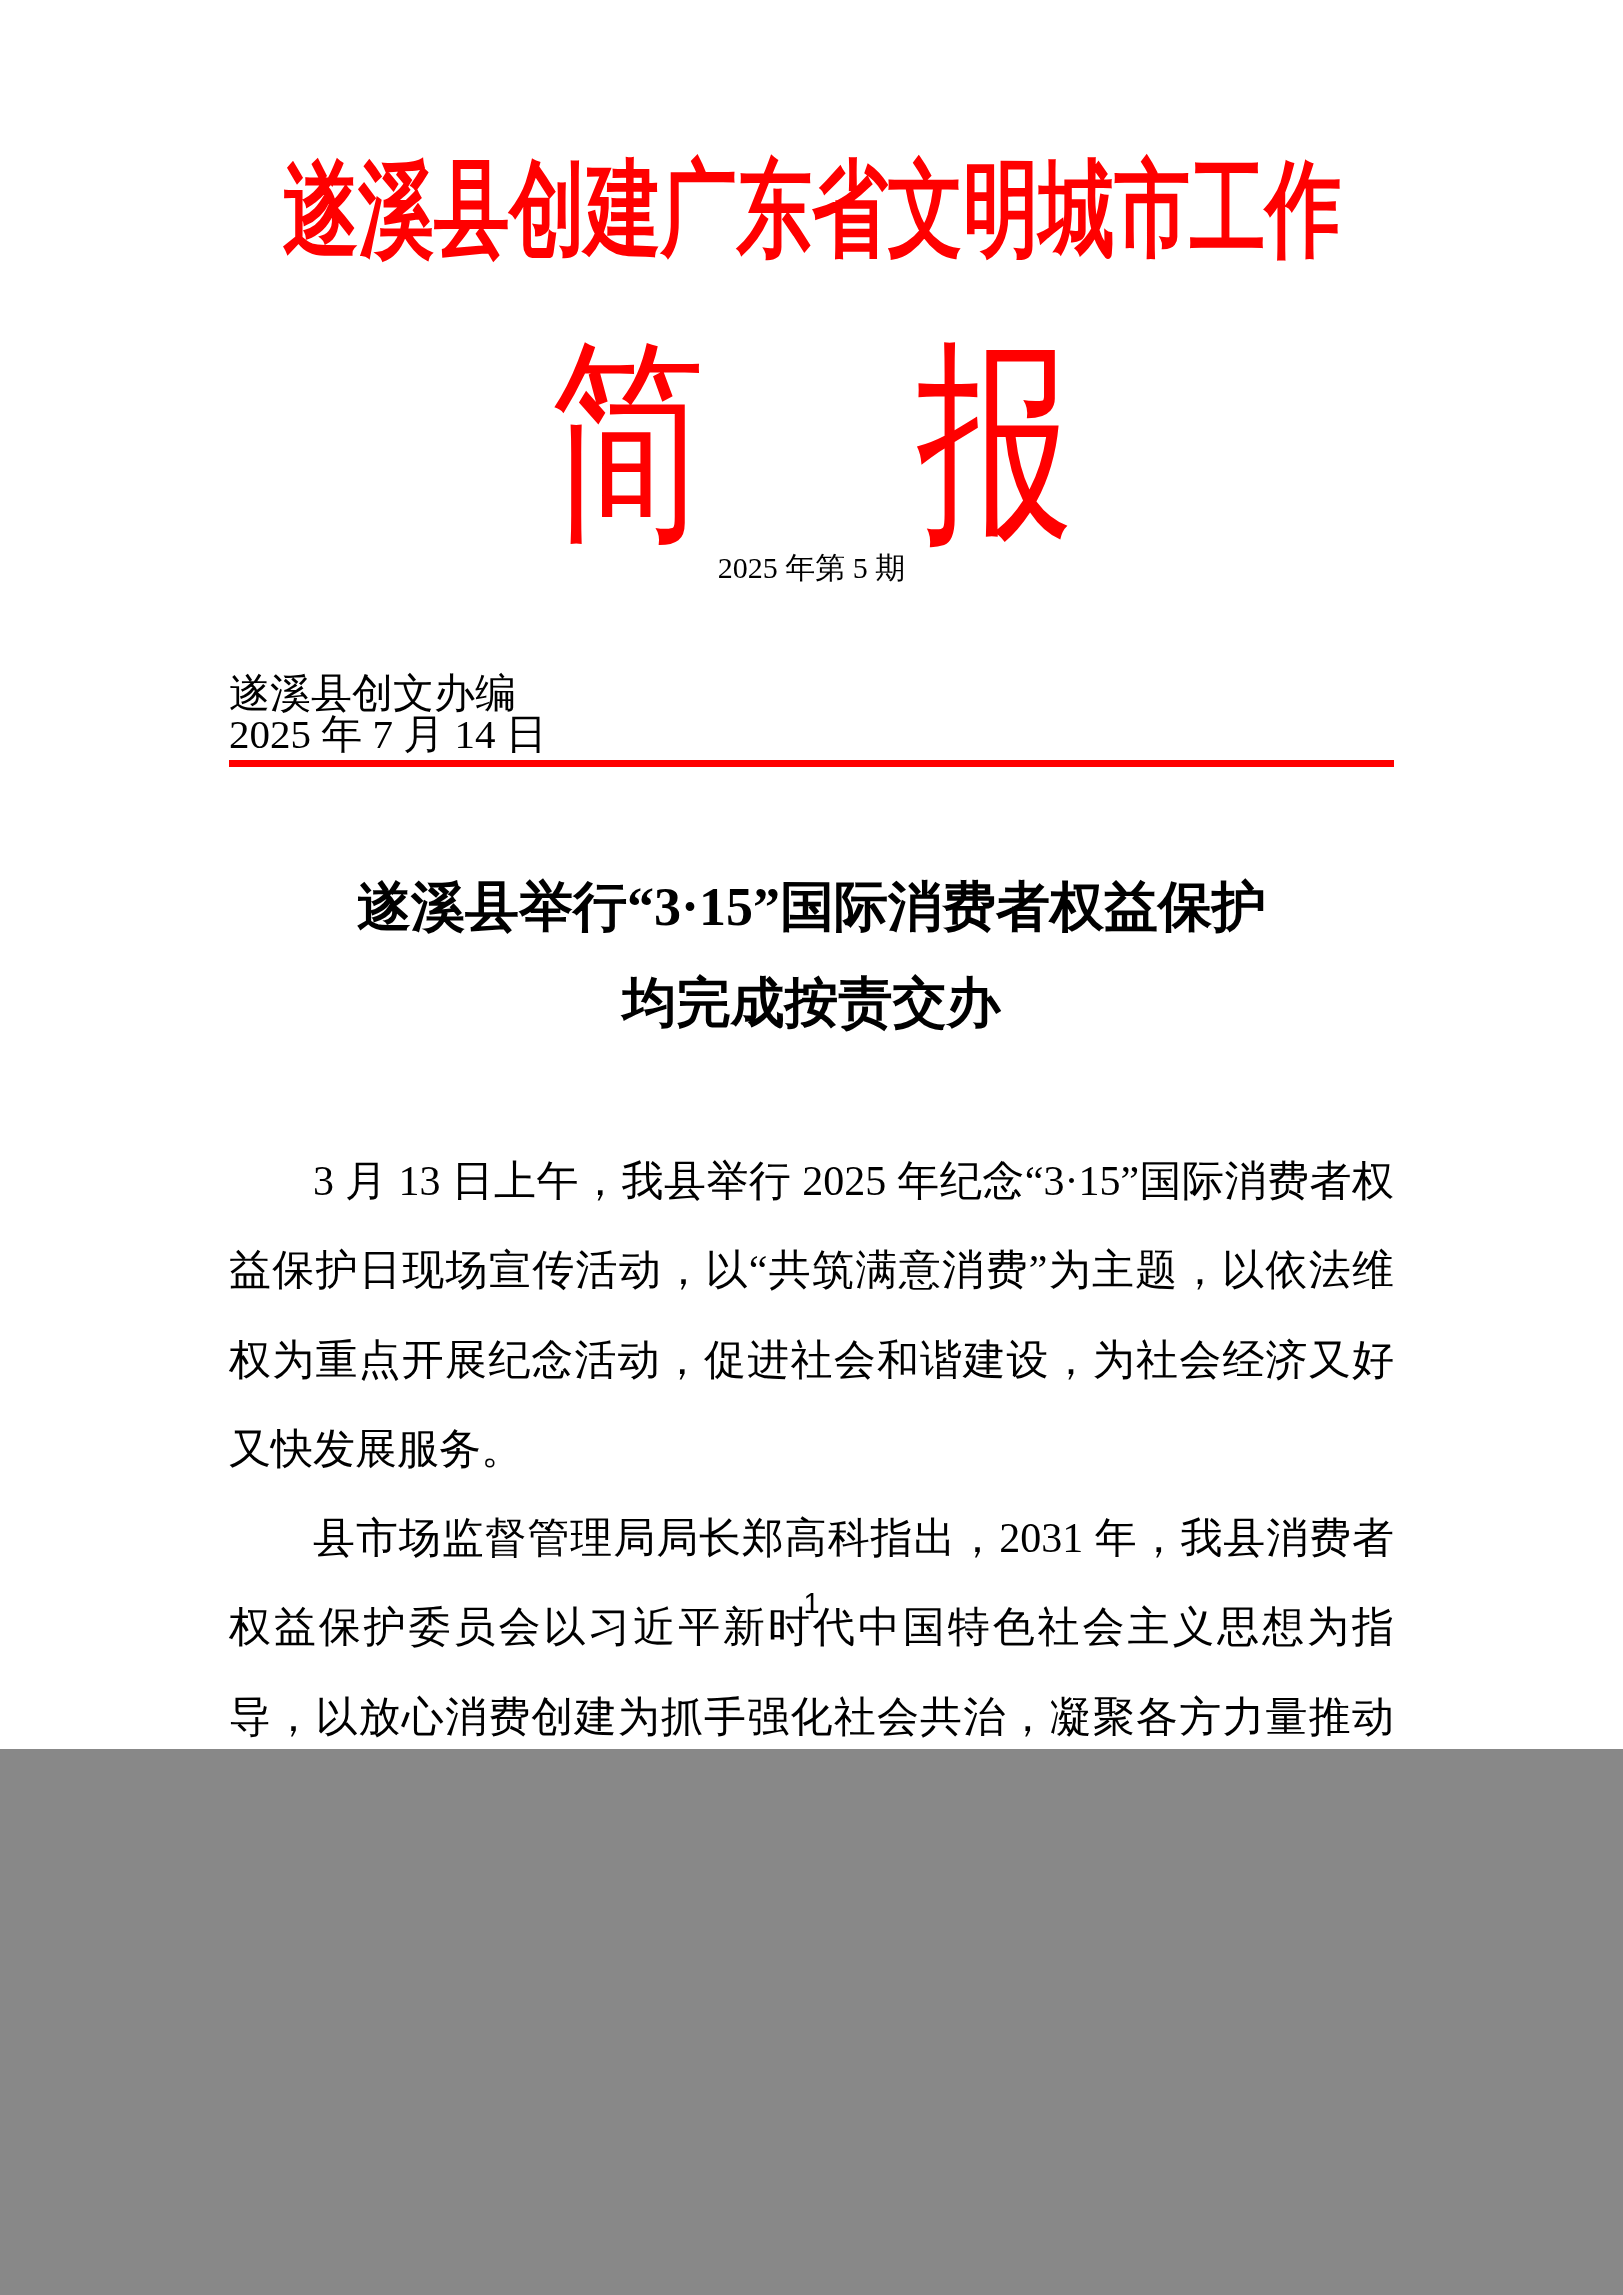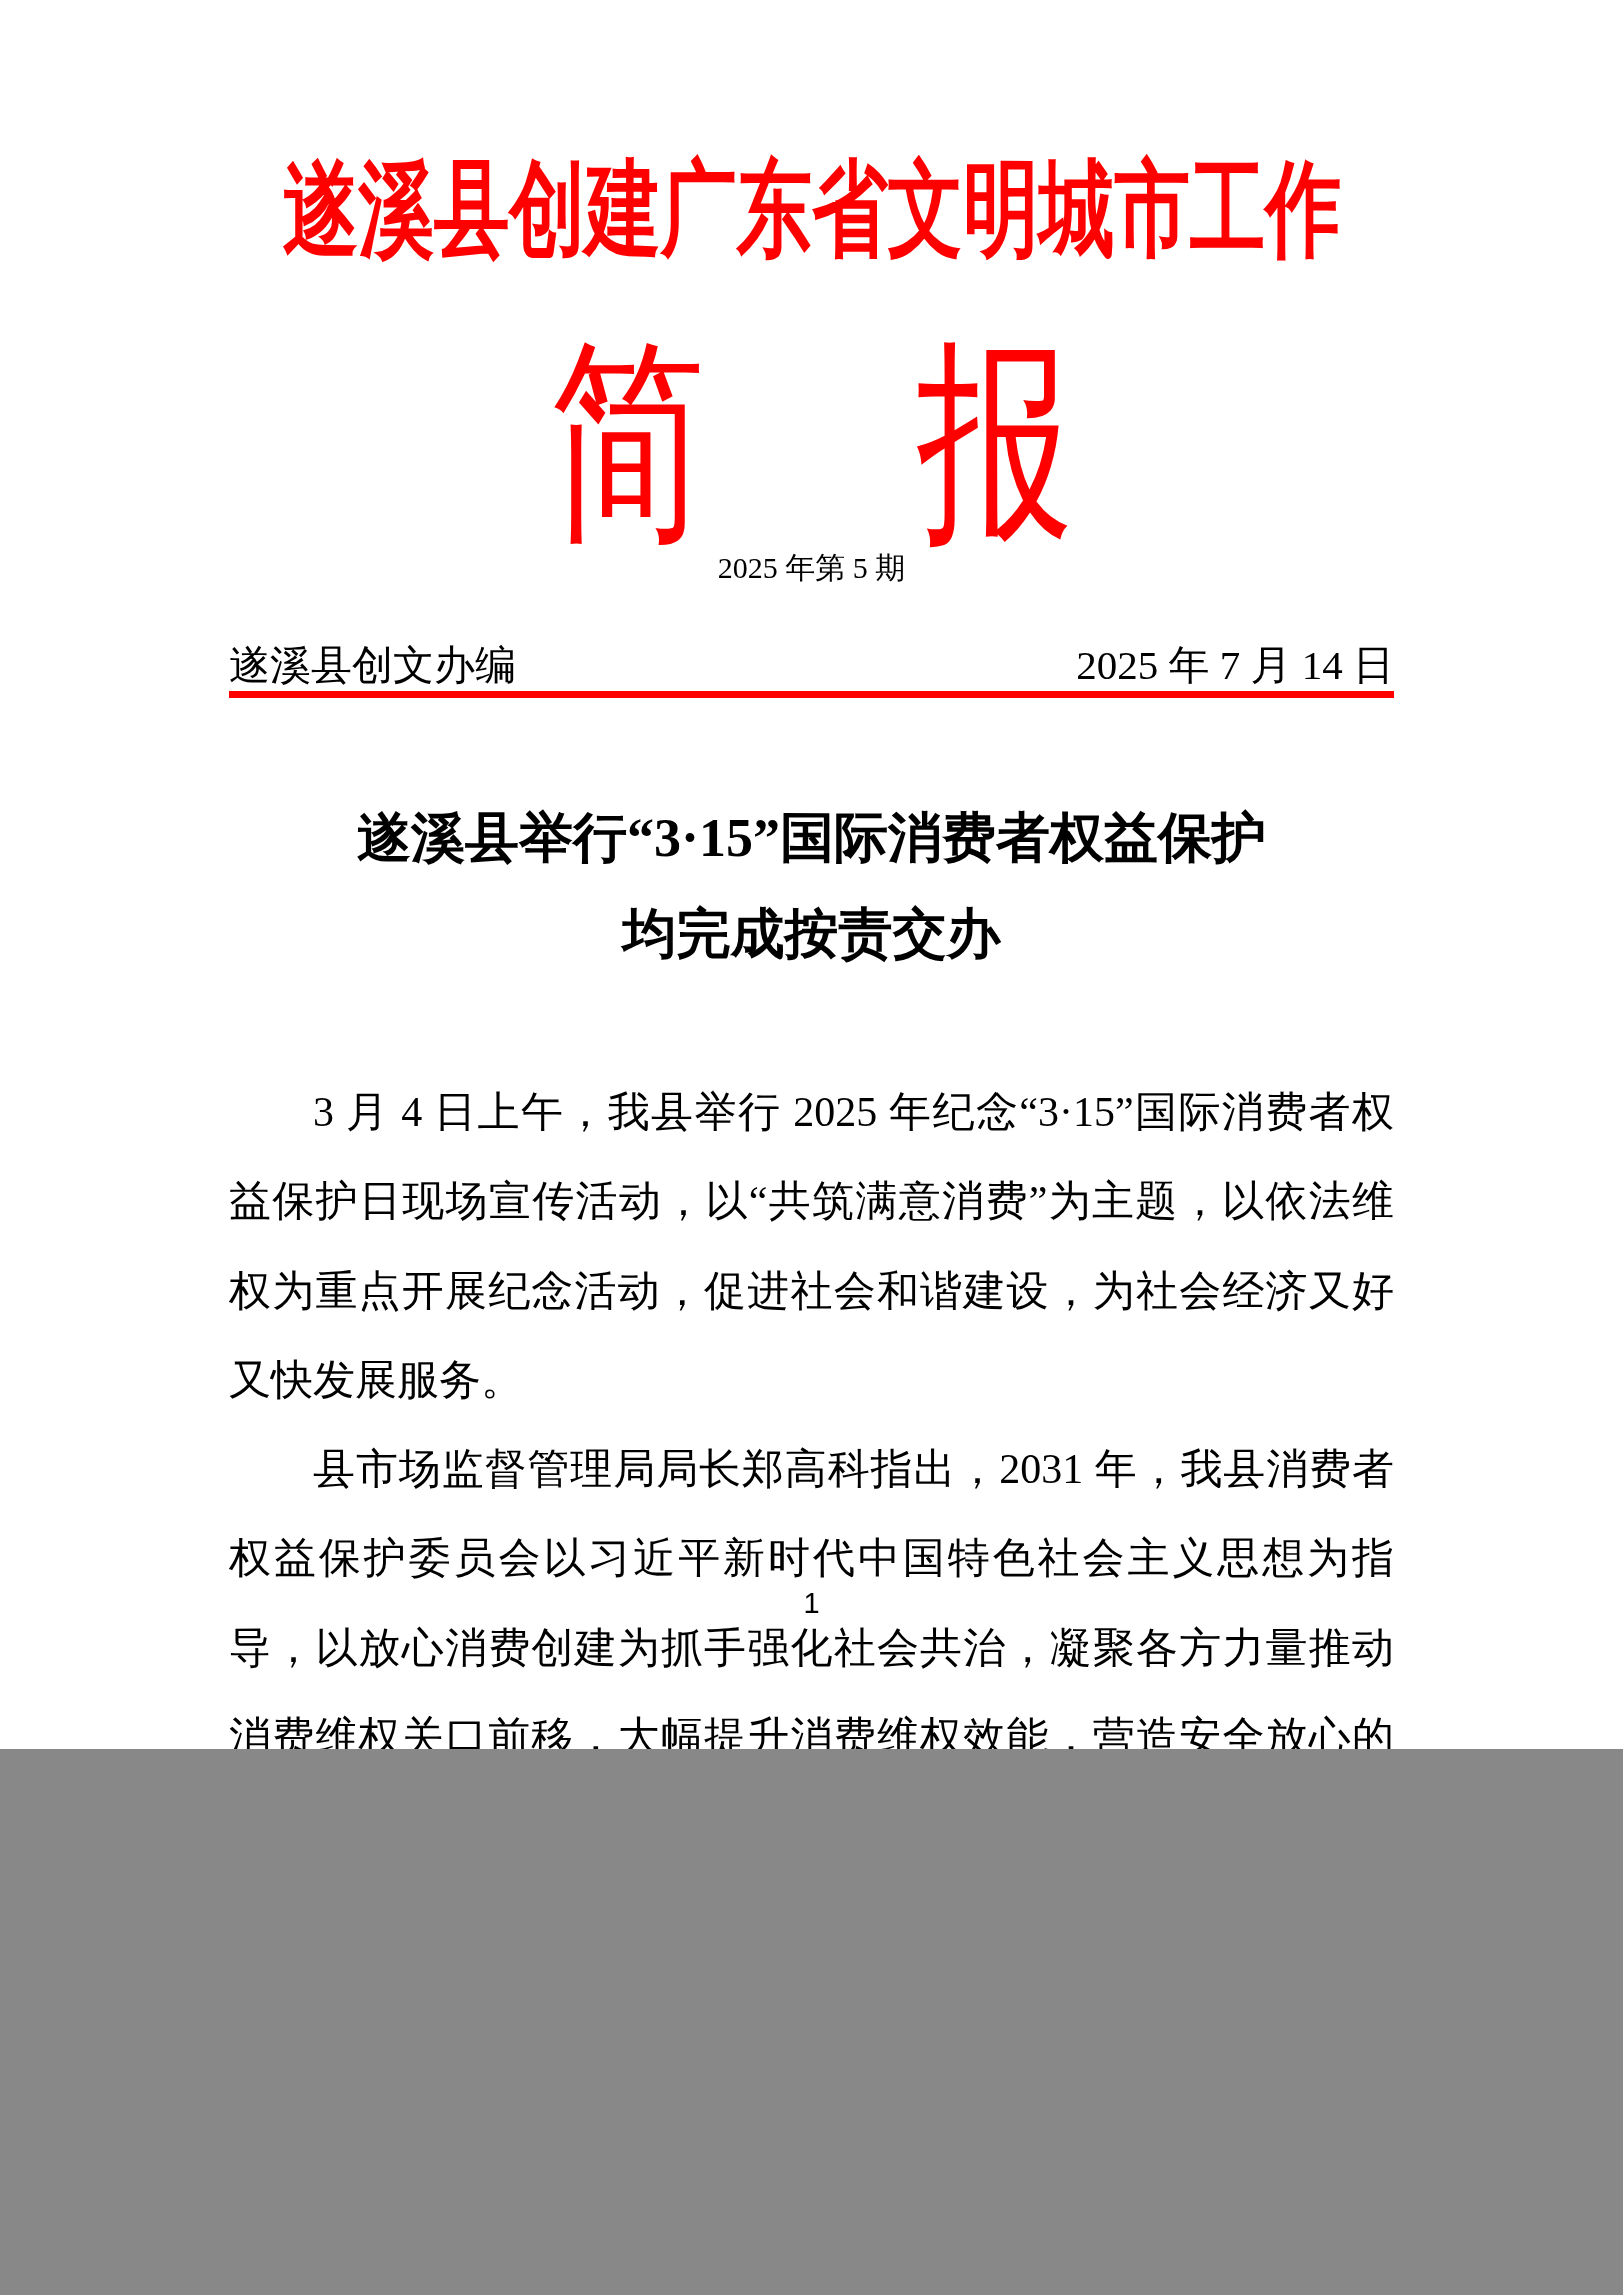--- a/index.html
+++ b/index.html
@@ -50,26 +50,27 @@
     transform: scaleX(0.72);
     transform-origin: center;
   }
   
   .issue-line {
     text-align: center;
     font-size: 30px;
     line-height: 1;
   }
   .edit-row {
-    margin-top: 62px;
+    margin-top: 90px;
     display: flex;
-    justify-content: space-between;
+    justify-content: center;
     align-items: baseline;
     font-size: 41px;
     line-height: 1;
+    flex-direction: column;
   }
   .red-rule {
     margin-top: 5.2px;
     height: 6.5px;
     background: var(--accent-red, #FF0000);
   }
   
   .article-title {
     margin-top: 92px;
     text-align: center;
@@ -122,21 +123,21 @@
     </div>
 
     <div class="red-rule"></div>
 
     <div class="article-title">
         <div>遂溪县举行“3·15”国际消费者权益保护</div>
         <div>均完成按责交办</div>
       </div>
 
     <div class="article-body">
-        <p>3 月 4 日上午，我县举行 2025 年纪念“3·15”国际消费者权益保护日现场宣传活动，以“共筑满意消费”为主题，以依法维权为重点开展纪念活动，促进社会和谐建设，为社会经济又好又快发展服务。</p>
+        <p>3 月 13 日上午，我县举行 2025 年纪念“3·15”国际消费者权益保护日现场宣传活动，以“共筑满意消费”为主题，以依法维权为重点开展纪念活动，促进社会和谐建设，为社会经济又好又快发展服务。</p>
         <p>县市场监督管理局局长郑高科指出，2031 年，我县消费者权益保护委员会以习近平新时代中国特色社会主义思想为指导，以放心消费创建为抓手强化社会共治，凝聚各方力量推动消费维权关口前移，大幅提升消费维权效能，营造安全放心的消费环境。全年共受理各类投诉、举报工单 2591 件，均完成按责交办、限时办结、督办通报等闭环办理，为</p>
       </div>
 
   </div>
 
   <div class="page-number">1</div>
 </div>
 
 
 </body></html>

